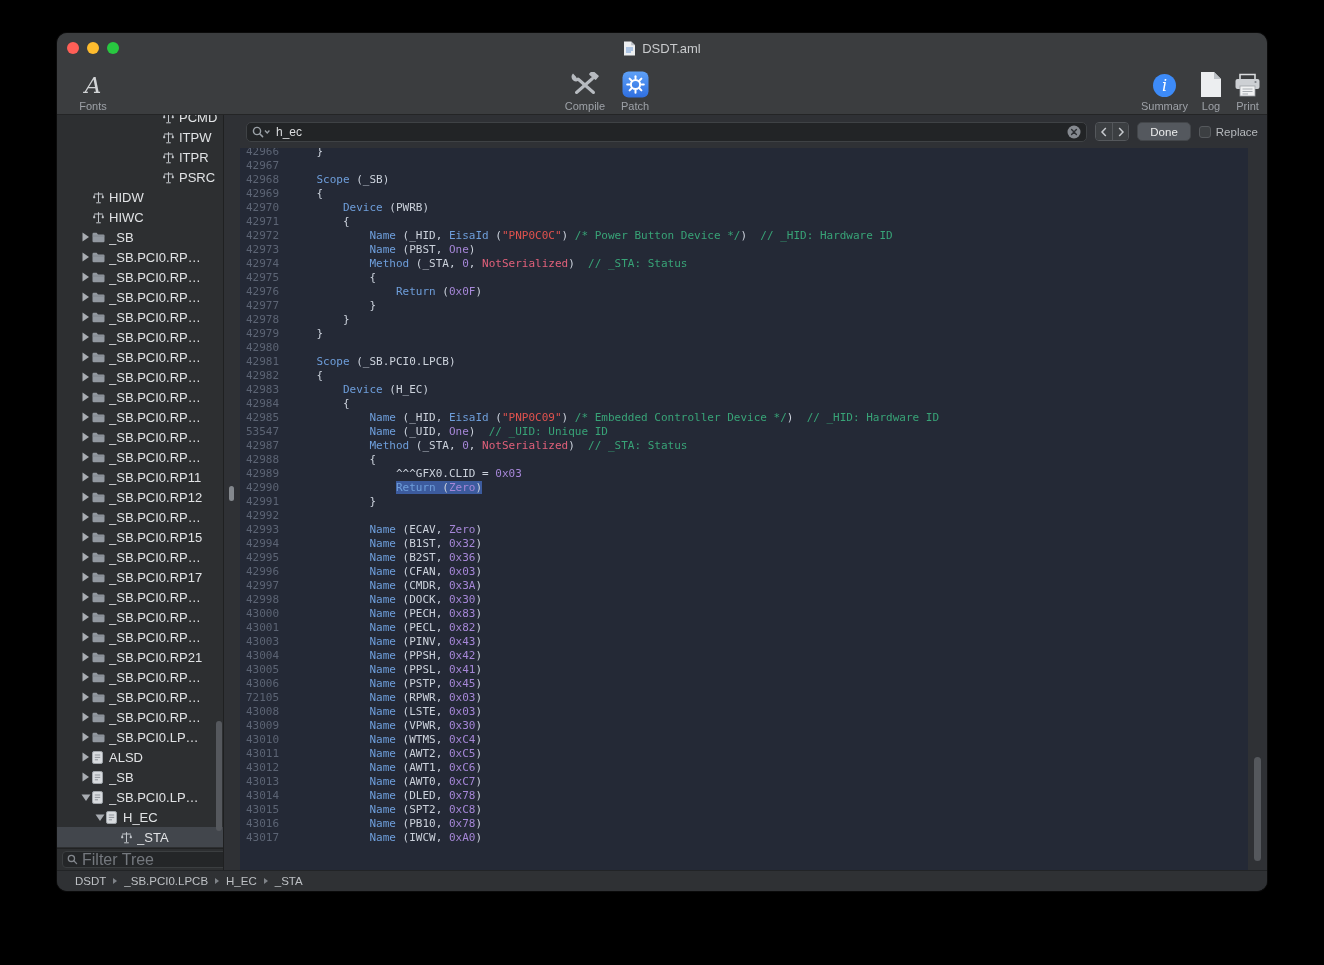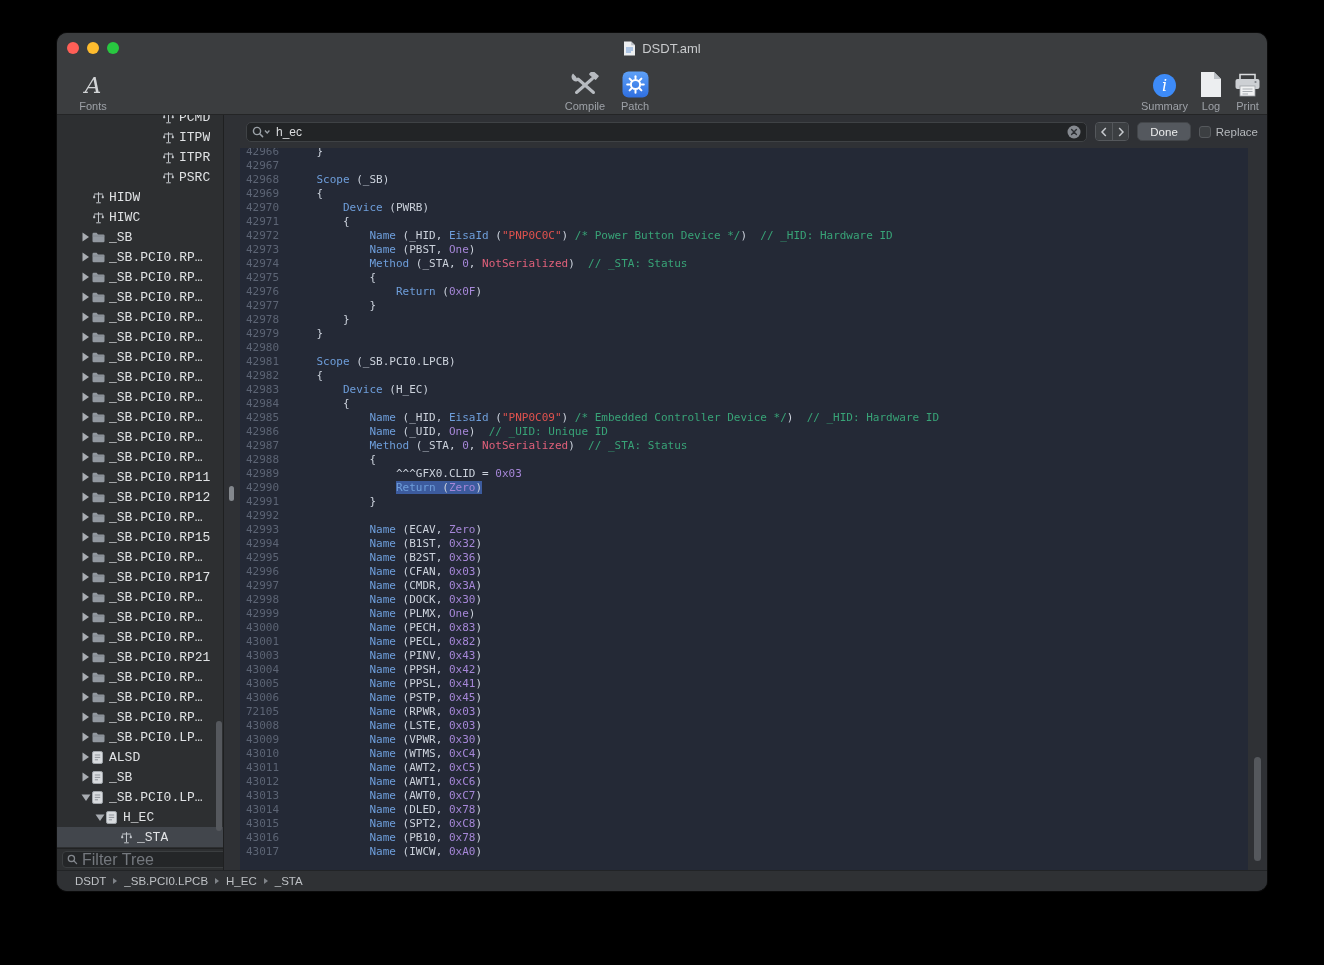--- a/index.html
+++ b/index.html
@@ -34,21 +34,21 @@
   .tb-item.w { min-width: 44px; }
   .fonts-a { font-family: "DejaVu Serif", serif; font-style: italic;
     font-size: 23px; color: #d2d4d6; line-height: 25px; }
 
   
   .content { position: absolute; top: 82px; left: 0; right: 0; bottom: 21px; display: flex; }
 
   
   .sidebar { width: 167px; background: #2d2f31; border-right: 1px solid #1f2021;
     position: relative; overflow: hidden; flex: none; }
-  .tree { position: absolute; top: -8px; left: 0; right: 0; bottom: 22px; overflow: hidden; font-family: Liberation Mono, monospace; }
+  .tree { position: absolute; top: -8px; left: 0; right: 0; bottom: 22px; overflow: hidden; }
   .trow { height: 20px; display: flex; align-items: center; font-size: 13px;
     color: #e1e3e5; white-space: nowrap; overflow: hidden; }
   .trow.sel { background: #42464c; }
   .tri { width: 13px; display: inline-flex; justify-content: center; align-items: center; flex: none; }
   .ticon { width: 17px; display: inline-flex; align-items: center; flex: none; }
   .tlabel { overflow: hidden; }
   .side-scrollbar { position: absolute; right: 1px; top: 606px; width: 6px; height: 110px;
     border-radius: 3px; background: #55585d; }
   .filterbar { position: absolute; left: 0; right: 0; bottom: 0; height: 22px;
     border-top: 1px solid #212223; display: flex; align-items: center;
@@ -873,21 +873,21 @@
             </div>
             <div class="cl">
               <span class="ln">42984</span>
               <span class="ct"><span class="tk-p">        {</span></span>
             </div>
             <div class="cl">
               <span class="ln">42985</span>
               <span class="ct"><span class="tk-p">            </span><span class="tk-k">Name</span><span class="tk-p"> (_HID, </span><span class="tk-k">EisaId</span><span class="tk-p"> (</span><span class="tk-s">"PNP0C09"</span><span class="tk-p">) </span><span class="tk-c">/* Embedded Controller Device */</span><span class="tk-p">)  </span><span class="tk-c">// _HID: Hardware ID</span></span>
             </div>
             <div class="cl">
-              <span class="ln">42986</span>
+              <span class="ln">53547</span>
               <span class="ct"><span class="tk-p">            </span><span class="tk-k">Name</span><span class="tk-p"> (_UID, </span><span class="tk-n">One</span><span class="tk-p">)  </span><span class="tk-c">// _UID: Unique ID</span></span>
             </div>
             <div class="cl">
               <span class="ln">42987</span>
               <span class="ct"><span class="tk-p">            </span><span class="tk-k">Method</span><span class="tk-p"> (_STA, </span><span class="tk-n">0</span><span class="tk-p">, </span><span class="tk-e">NotSerialized</span><span class="tk-p">)  </span><span class="tk-c">// _STA: Status</span></span>
             </div>
             <div class="cl">
               <span class="ln">42988</span>
               <span class="ct"><span class="tk-p">            {</span></span>
             </div>
@@ -923,24 +923,20 @@
               <span class="ln">42996</span>
               <span class="ct"><span class="tk-p">            </span><span class="tk-k">Name</span><span class="tk-p"> (CFAN, </span><span class="tk-n">0x03</span><span class="tk-p">)</span></span>
             </div>
             <div class="cl">
               <span class="ln">42997</span>
               <span class="ct"><span class="tk-p">            </span><span class="tk-k">Name</span><span class="tk-p"> (CMDR, </span><span class="tk-n">0x3A</span><span class="tk-p">)</span></span>
             </div>
             <div class="cl">
               <span class="ln">42998</span>
               <span class="ct"><span class="tk-p">            </span><span class="tk-k">Name</span><span class="tk-p"> (DOCK, </span><span class="tk-n">0x30</span><span class="tk-p">)</span></span>
-            </div>
-            <div class="cl">
-              <span class="ln">42999</span>
-              <span class="ct"><span class="tk-p">            </span><span class="tk-k">Name</span><span class="tk-p"> (PLMX, </span><span class="tk-n">One</span><span class="tk-p">)</span></span>
             </div>
             <div class="cl">
               <span class="ln">43000</span>
               <span class="ct"><span class="tk-p">            </span><span class="tk-k">Name</span><span class="tk-p"> (PECH, </span><span class="tk-n">0x83</span><span class="tk-p">)</span></span>
             </div>
             <div class="cl">
               <span class="ln">43001</span>
               <span class="ct"><span class="tk-p">            </span><span class="tk-k">Name</span><span class="tk-p"> (PECL, </span><span class="tk-n">0x82</span><span class="tk-p">)</span></span>
             </div>
             <div class="cl">

